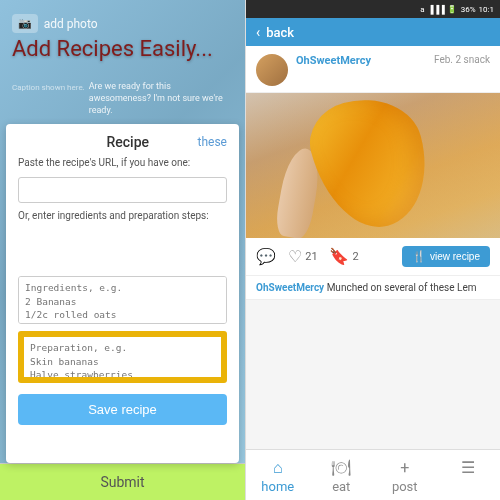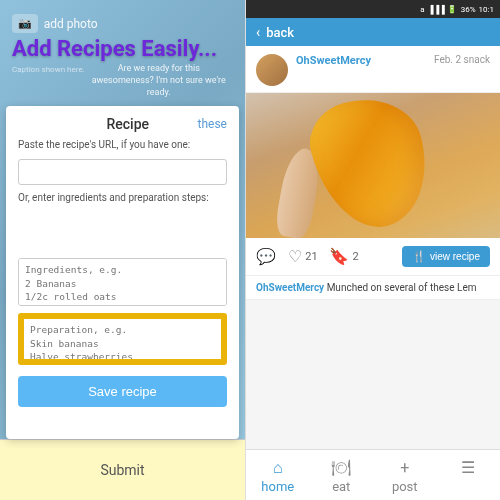--- a/index.html
+++ b/index.html
@@ -53,25 +53,25 @@
     }
 
     .add-photo-text {
       font-size: 12px;
       color: #fff;
       opacity: 0.9;
     }
 
     .big-title {
       font-size: 22px;
-      font-weight: bold;
-      color: #6d28d9;
+      font-weight: normal;
+      color: #7f1d1d;
       line-height: 1.1;
       text-shadow: 0 1px 3px rgba(0,0,0,0.3);
-      margin-bottom: 2px;
+      margin-bottom: 20px;
     }
 
     .sub-text-area {
       font-size: 9px;
       color: rgba(255,255,255,0.85);
       max-width: 140px;
       line-height: 1.3;
     }
 
     .caption-placeholder {
@@ -171,23 +171,23 @@
       padding: 8px;
       font-size: 13px;
       cursor: pointer;
       text-align: center;
       margin-top: 4px;
     }
 
     .left-bottom {
       position: relative;
       z-index: 1;
-      background: #fef9c3;
+      background: #bef264;
       text-align: center;
-      padding: 22px;
+      padding: 10px;
       font-size: 14px;
       color: #555;
       border-top: 1px solid #ccc;
     }
 
     
     .right-panel {
       width: 255px;
       height: 500px;
       display: flex;
@@ -434,21 +434,21 @@
 
 <div class="left-panel">
   <div class="left-bg"></div>
 
   <div class="left-header">
     <div class="left-header-top">
       <div class="camera-icon-area">📷</div>
       <span class="add-photo-text">add photo</span>
     </div>
     <div class="big-title">Add Recipes Easily...</div>
-    <div style="display:flex; gap:4px;text-align:center;">
+    <div style="display:flex; gap:4px;">
       <div class="caption-placeholder">Caption shown here.</div>
       <div class="sub-text-area">Are we ready for this awesomeness? I'm not sure we're ready.</div>
     </div>
   </div>
 
   <div class="recipe-dialog">
     <div class="dialog-header">
       <div style="width:40px;"></div>
       <div class="dialog-title">Recipe</div>
       <div class="cancel-btn">these</div>

